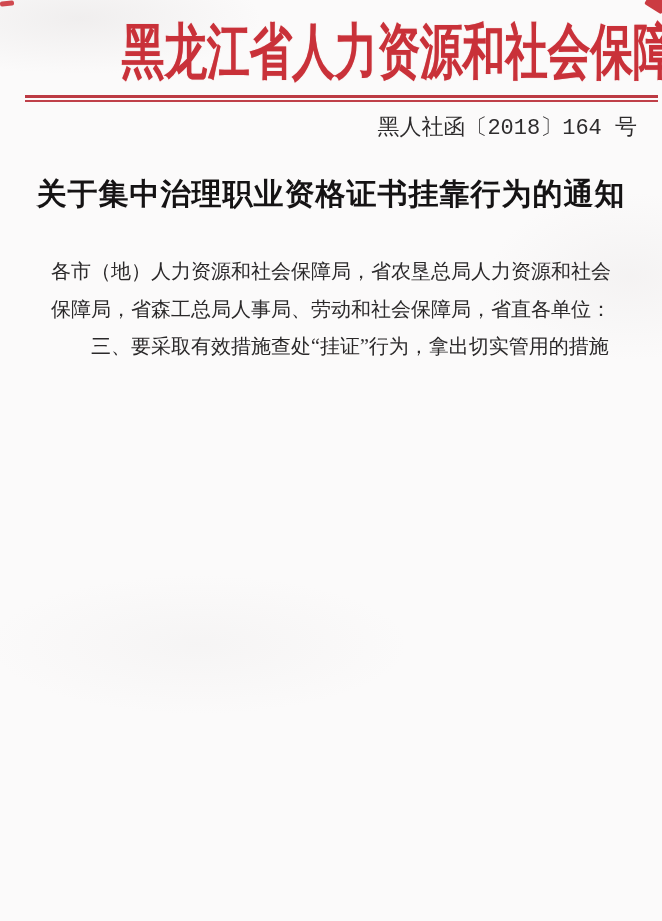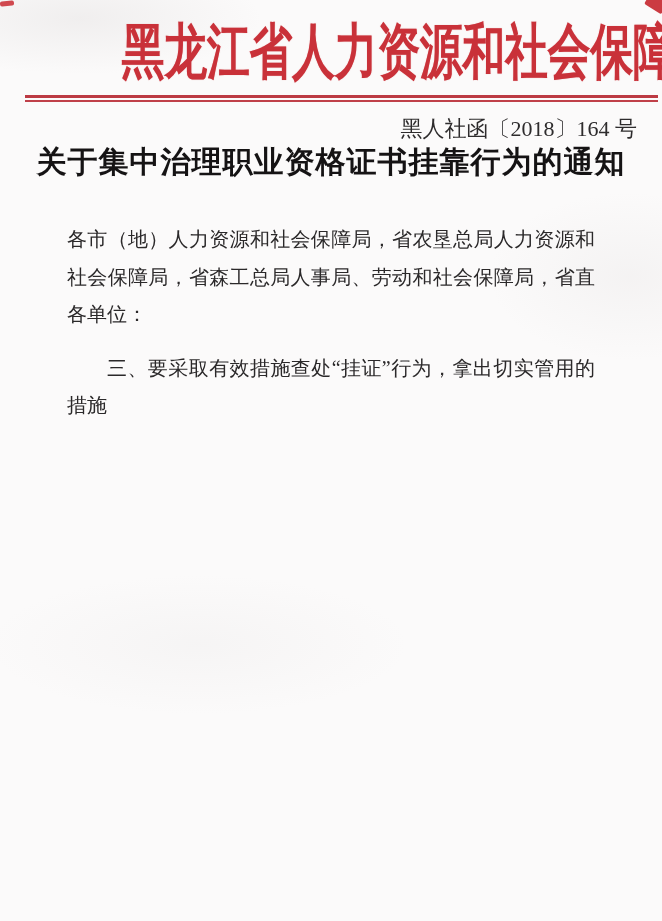--- a/index.html
+++ b/index.html
@@ -57,40 +57,42 @@
     border-bottom: 2px solid #c04049;
   }
 
   .doc-number {
     margin-top: 13px;
     padding-right: 25px;
     text-align: right;
     font-size: 22px;
     line-height: 28px;
     color: #2e2c2d;
+    font-family: Liberation Mono, monospace;
   }
 
   .doc-title {
+    margin-top: 32px;
     text-align: center;
     font-size: 30px;
     line-height: 38px;
     font-weight: bold;
     letter-spacing: 1px;
     color: #151314;
   }
 
   .doc-body {
     width: 560px;
     margin: 40px auto 0 auto;
     font-size: 20px;
     line-height: 37.6px;
     text-align: justify;
     color: #2b292a;
   }
-  .doc-body p { margin: 16px; }
+  .doc-body p { margin: 0; }
   .doc-body p.indent { text-indent: 2em; }
 </style>
 </head>
 <body>
 
 <div class="page">
 
   <div class="artifact-tl"></div>
   <div class="artifact-tr"></div>
 

